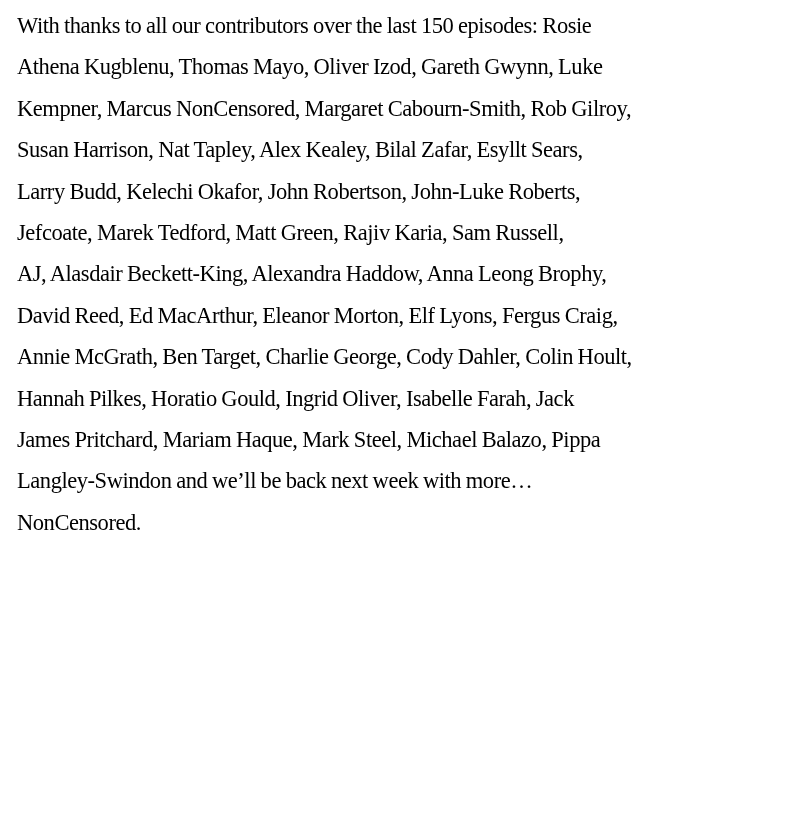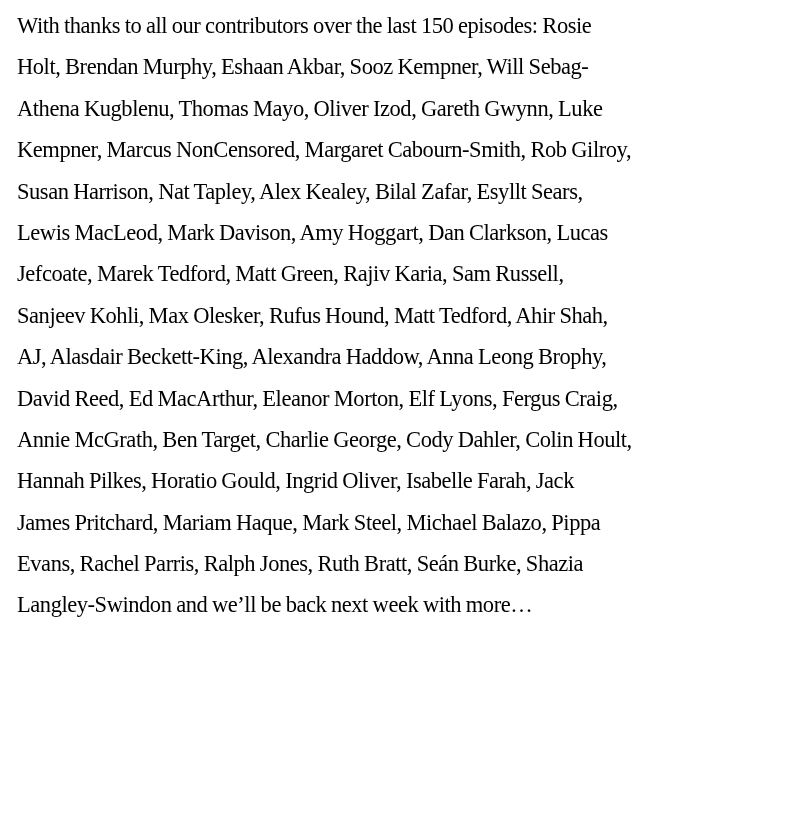--- a/index.html
+++ b/index.html
@@ -29,27 +29,25 @@
       height: 41.4px;
       line-height: 32px;
       white-space: nowrap;
     }
   </style>
 </head>
 <body>
 
 <div class="doc">
   <span class="line">With thanks to all our contributors over the last 150 episodes: Rosie</span>
-  <span class="line">Holt, Brendan Murphy, Eshaan Akbar, Sooz Kempner, Will Sebag-</span>
   <span class="line">Athena Kugblenu, Thomas Mayo, Oliver Izod, Gareth Gwynn, Luke</span>
   <span class="line">Kempner, Marcus NonCensored, Margaret Cabourn-Smith, Rob Gilroy,</span>
   <span class="line">Susan Harrison, Nat Tapley, Alex Kealey, Bilal Zafar, Esyllt Sears,</span>
-  <span class="line">Lewis MacLeod, Mark Davison, Amy Hoggart, Dan Clarkson, Lucas</span>
+  <span class="line">Larry Budd, Kelechi Okafor, John Robertson, John-Luke Roberts,</span>
   <span class="line">Jefcoate, Marek Tedford, Matt Green, Rajiv Karia, Sam Russell,</span>
-  <span class="line">Sanjeev Kohli, Max Olesker, Rufus Hound, Matt Tedford, Ahir Shah,</span>
   <span class="line">AJ, Alasdair Beckett-King, Alexandra Haddow, Anna Leong Brophy,</span>
   <span class="line">David Reed, Ed MacArthur, Eleanor Morton, Elf Lyons, Fergus Craig,</span>
   <span class="line">Annie McGrath, Ben Target, Charlie George, Cody Dahler, Colin Hoult,</span>
   <span class="line">Hannah Pilkes, Horatio Gould, Ingrid Oliver, Isabelle Farah, Jack</span>
   <span class="line">James Pritchard, Mariam Haque, Mark Steel, Michael Balazo, Pippa</span>
-  <span class="line">Evans, Rachel Parris, Ralph Jones, Ruth Bratt, Seán Burke, Shazia</span>
   <span class="line">Langley-Swindon and we’ll be back next week with more…</span>
+  <span class="line">NonCensored.</span>
 </div>
 
 </body></html>

